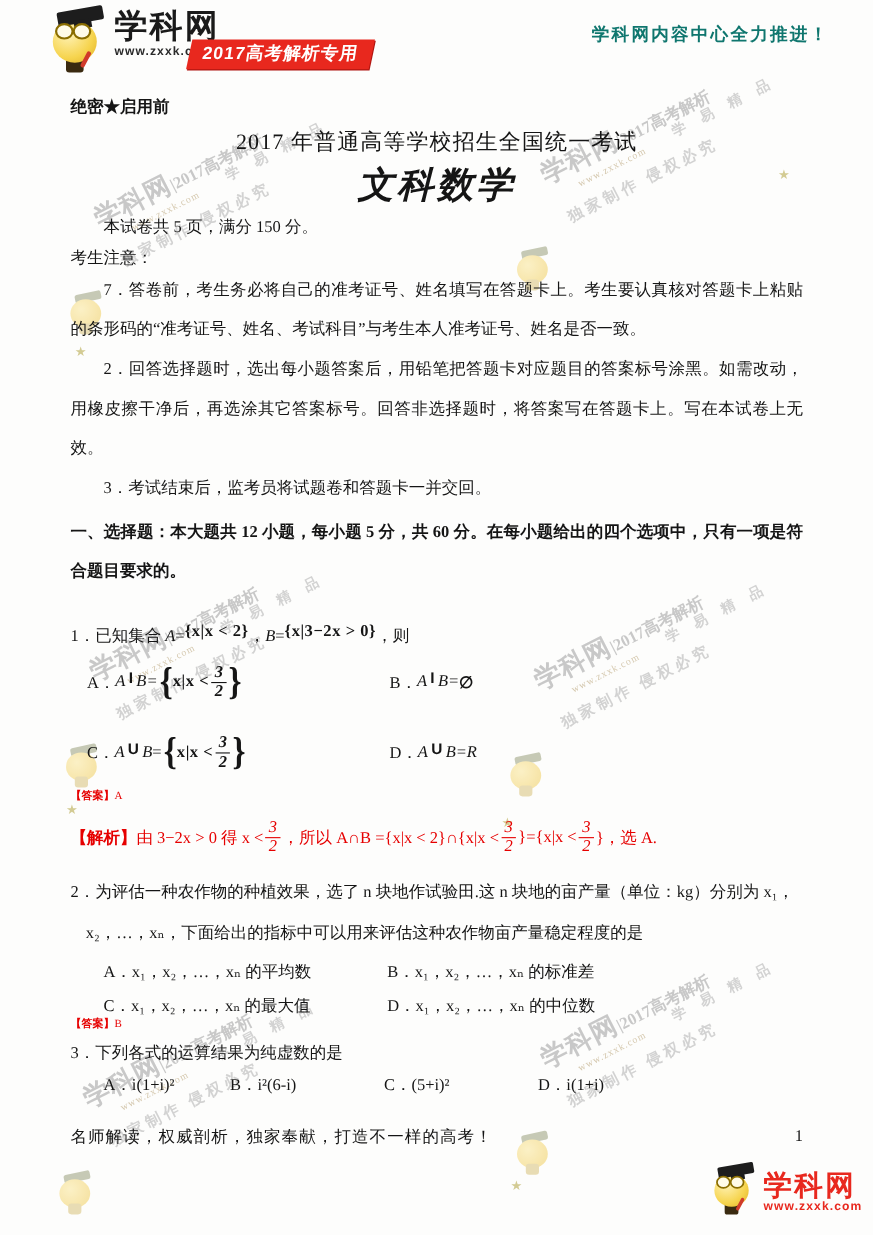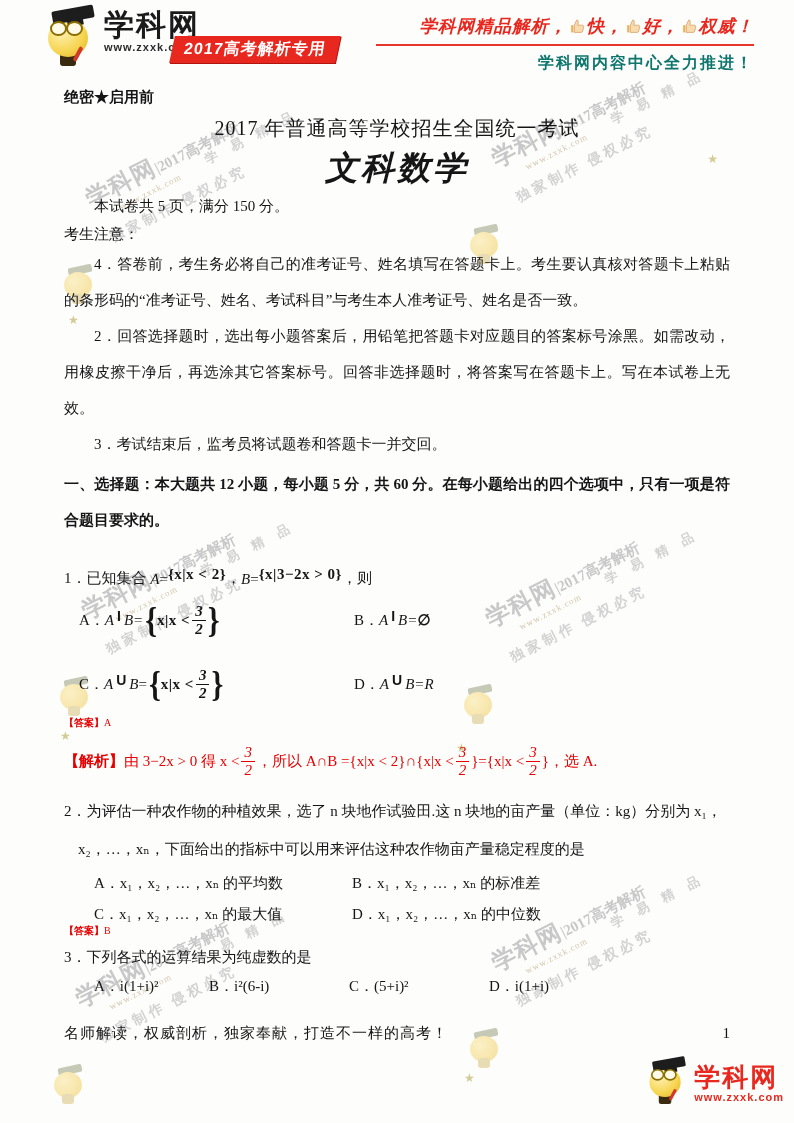--- a/index.html
+++ b/index.html
@@ -192,49 +192,31 @@
           <div class="m-pen"></div>
       </div>
       <div class="logo-text">
         <div class="brand-name">学科网</div>
         <div class="brand-url">www.zxxk.com</div>
       </div>
     </div>
     <div class="promo-banner"><span>2017高考解析专用</span></div>
 
     <div class="header-right">
-      <div class="callig">
-        <span>学科网精品解析，</span>
-        <span class="thumb"><svg viewBox="0 0 20 20" width="17" height="16">
-              <path d="M2 9h3v9H2z" fill="#f0b25c"></path>
-              <path d="M6 18V9l3-6.5c1.5 0 2.4 1 2 2.6L10.4 9H16c1.4 0 2 .9 1.7 2.2l-1.2 5.2c-.3 1.1-1 1.6-2.1 1.6H6z" fill="#f8dcae" stroke="#c98f4e" stroke-width="0.8"></path>
-            </svg></span>
-        <span>快，</span>
-        <span class="thumb"><svg viewBox="0 0 20 20" width="17" height="16">
-              <path d="M2 9h3v9H2z" fill="#f0b25c"></path>
-              <path d="M6 18V9l3-6.5c1.5 0 2.4 1 2 2.6L10.4 9H16c1.4 0 2 .9 1.7 2.2l-1.2 5.2c-.3 1.1-1 1.6-2.1 1.6H6z" fill="#f8dcae" stroke="#c98f4e" stroke-width="0.8"></path>
-            </svg></span>
-        <span>好，</span>
-        <span class="thumb"><svg viewBox="0 0 20 20" width="17" height="16">
-              <path d="M2 9h3v9H2z" fill="#f0b25c"></path>
-              <path d="M6 18V9l3-6.5c1.5 0 2.4 1 2 2.6L10.4 9H16c1.4 0 2 .9 1.7 2.2l-1.2 5.2c-.3 1.1-1 1.6-2.1 1.6H6z" fill="#f8dcae" stroke="#c98f4e" stroke-width="0.8"></path>
-            </svg></span>
-        <span>权威！</span>
-      </div>
       <div class="slogan-sub">学科网内容中心全力推进！</div>
     </div>
   </div>
 
   <div class="content">
     <div class="secrecy">绝密★启用前</div>
     <div class="title">2017 年普通高等学校招生全国统一考试</div>
     <div class="subject">文科数学</div>
     <div class="paper-info">本试卷共 5 页，满分 150 分。</div>
     <div class="notice-title">考生注意：</div>
-    <p class="para">4．答卷前，考生务必将自己的准考证号、姓名填写在答题卡上。考生要认真核对答题卡上粘贴的条形码的“准考证号、姓名、考试科目”与考生本人准考证号、姓名是否一致。</p>
+    <p class="para">7．答卷前，考生务必将自己的准考证号、姓名填写在答题卡上。考生要认真核对答题卡上粘贴的条形码的“准考证号、姓名、考试科目”与考生本人准考证号、姓名是否一致。</p>
     <p class="para">2．回答选择题时，选出每小题答案后，用铅笔把答题卡对应题目的答案标号涂黑。如需改动，用橡皮擦干净后，再选涂其它答案标号。回答非选择题时，将答案写在答题卡上。写在本试卷上无效。</p>
     <p class="para">3．考试结束后，监考员将试题卷和答题卡一并交回。</p>
     <div class="section-head">一、选择题：本大题共 12 小题，每小题 5 分，共 60 分。在每小题给出的四个选项中，只有一项是符合题目要求的。</div>
 
     <div class="qstem q1stem">
       <span>1．已知集合</span>&nbsp;
       <span class="mv">A</span><span>=</span><span class="setexpr">{x|x &lt; 2}</span><span>，</span>
       <span class="mv">B</span><span>=</span><span class="setexpr">{x|3−2x &gt; 0}</span><span>，则</span>
     </div>
 

